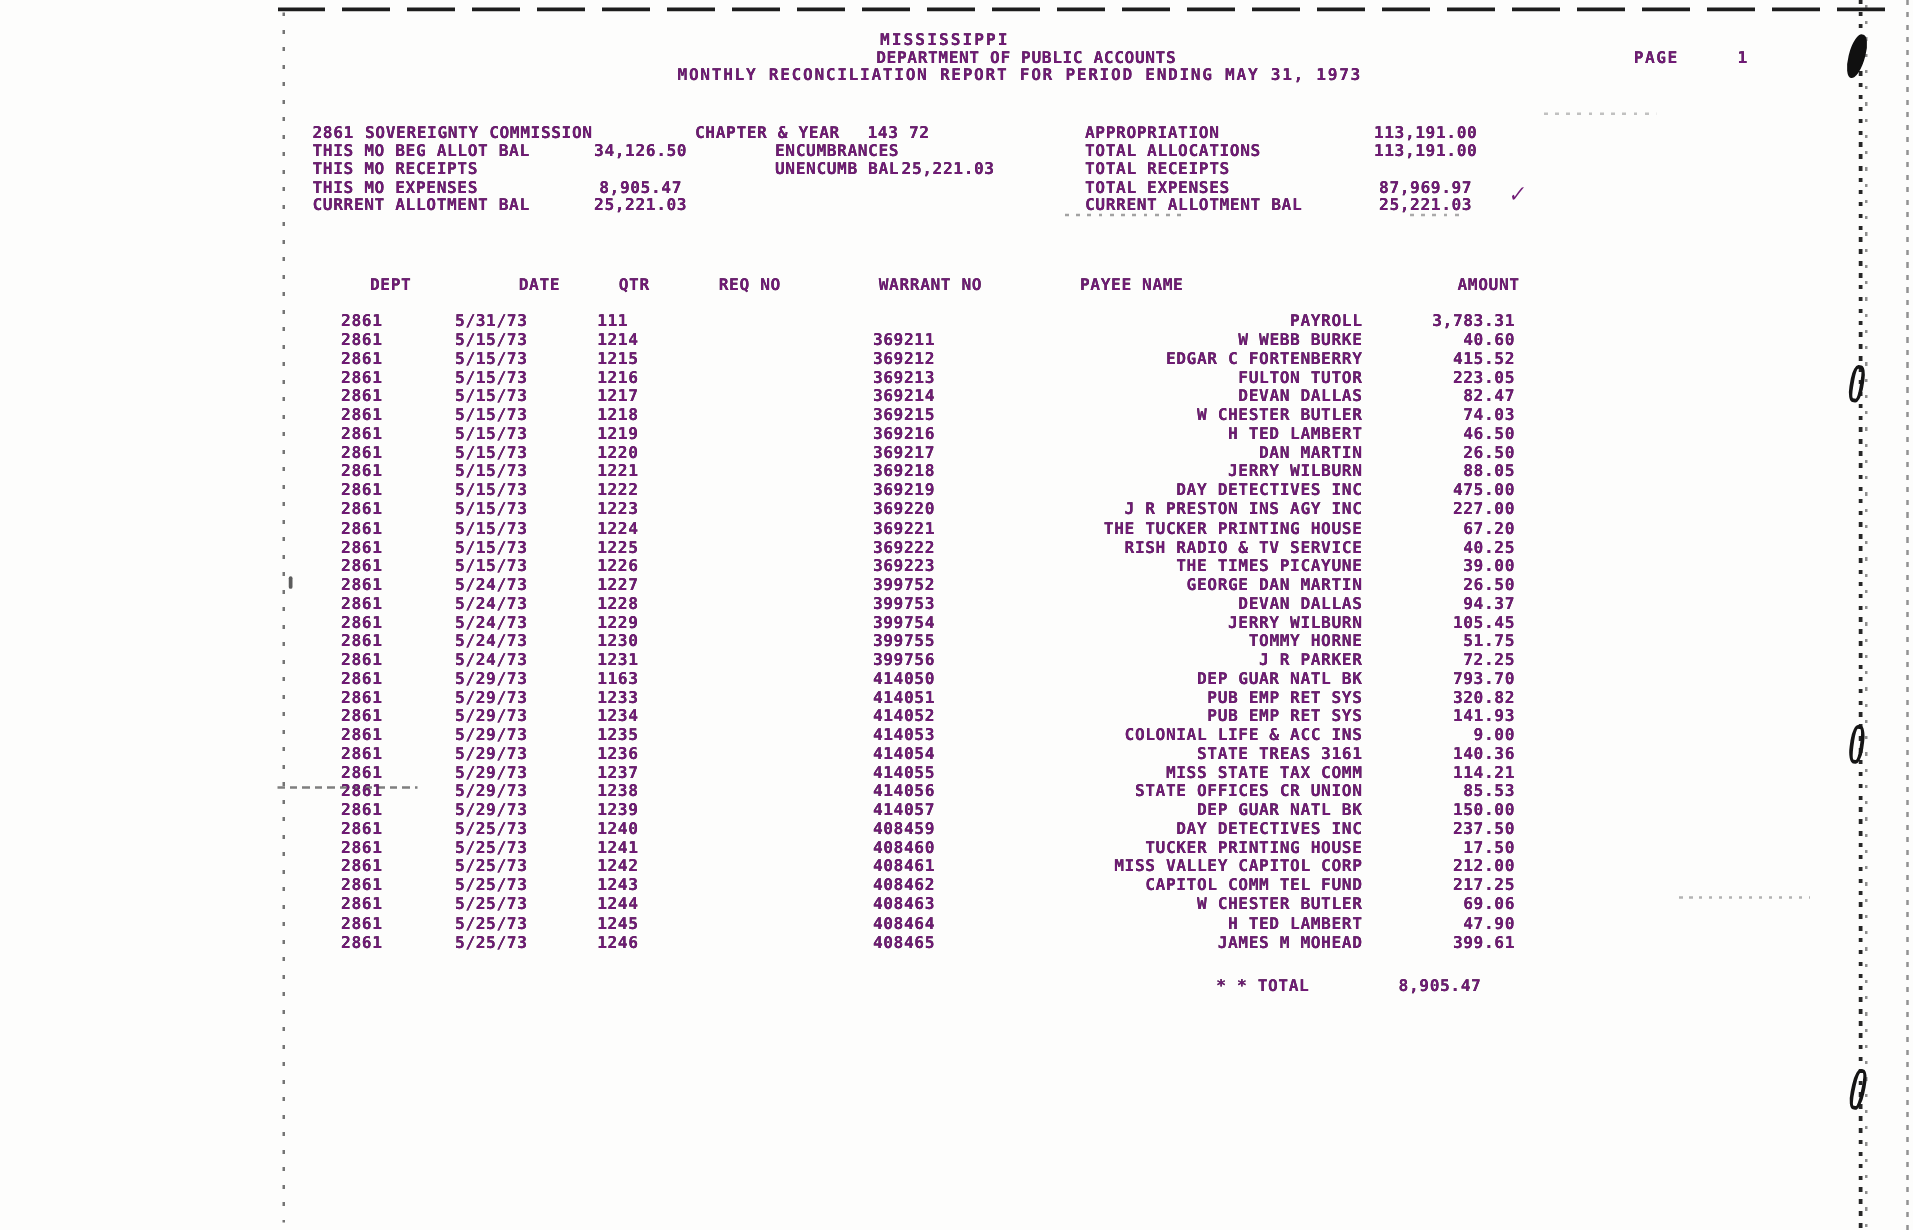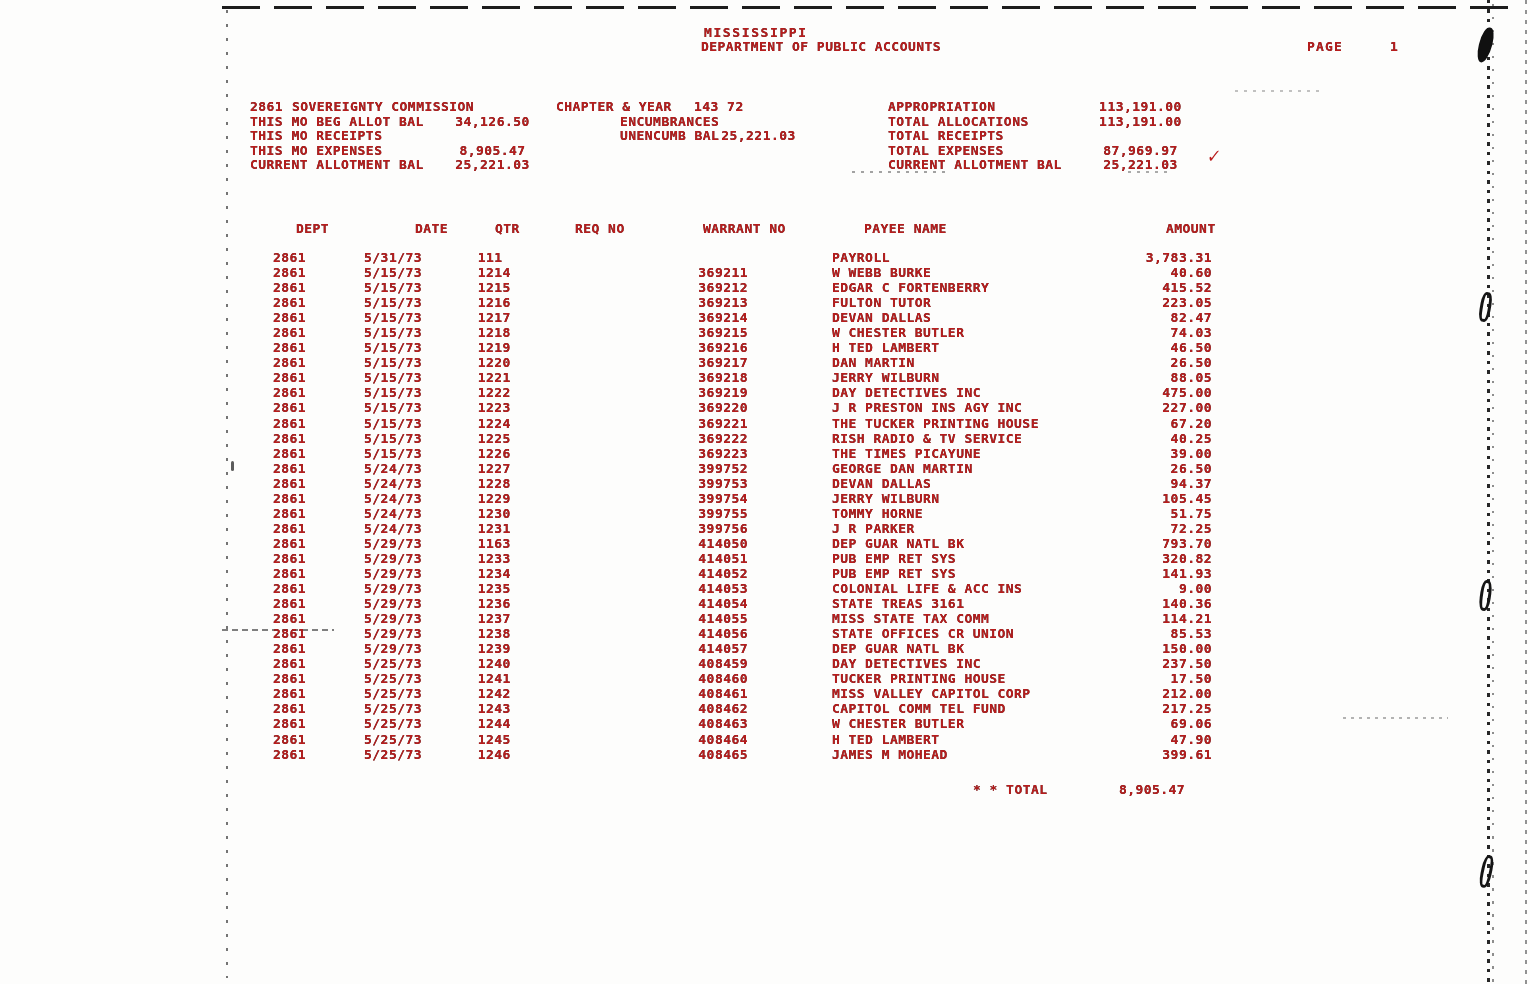--- a/index.html
+++ b/index.html
@@ -1,38 +1,38 @@
 <!DOCTYPE html>
 <html><head>
 <meta charset="utf-8">
 <style>
   html,body{margin:0;padding:0;background:#fdfdfc;}
   .page{
     position:relative; width:1530px; height:984px; overflow:hidden;
-    background:#fdfdfc; color:#b91c1c;
+    background:#fdfdfc; color:#701a75;
     font-family:"DejaVu Sans Mono", monospace;
     font-weight:bold; font-size:13px; line-height:13px;
     letter-spacing:0.45px;
     text-shadow:0 0 0.5px rgba(10,10,10,0.85);
   }
   .abs{position:absolute; white-space:pre;}
   .val{text-align:center;}
   
   .t1{left:704px; top:26px; letter-spacing:1.6px;}
   .t2{left:701px; top:40px;}
   .t3{left:542px; top:54px; letter-spacing:1.3px;}
   .pglabel{left:1307px; top:40px; letter-spacing:1.2px;}
   .pgnum{left:1390px; top:40px;}
   
   .sy0{top:100px;} .sy1{top:114.5px;} .sy2{top:129px;} .sy3{top:143.5px;} .sy4{top:158px;}
   .lx{left:250px;}
-  .lval{left:424px; width:137px;}
+  .lval{left:444px; width:137px;}
   .mx{left:620px;}
   .mval{left:690px; width:137px;}
-  .rx{left:868px;margin-left:20px;}
+  .rx{left:868px;}
   .rval{left:1078px; width:125px;}
   .deptname{left:292px;}
   .chlab{left:556px;}
   .chval{left:694px;}
   .check{
     left:1207px; top:150px; font-family:"DejaVu Sans", sans-serif;
     font-size:17px; transform:rotate(-6deg) skewX(-12deg);
     text-shadow:none;
   }
   
@@ -43,21 +43,21 @@
   .h4{left:684px;} .h5{left:845px;} .h6{left:1147px;}
   
   .rows{position:absolute; left:250px; top:251px; width:962px;}
   .trow{display:flex; height:15.05px; line-height:13px;}
   .c{display:block; white-space:pre;}
   .c0{width:56px; text-align:right;}
   .c1{width:116px; text-align:right;}
   .c2{width:64px; text-align:right;}
   .c3{width:130px; text-align:left;}
   .c4{width:132px; text-align:right;}
-  .c5{width:342px; text-align:left; padding-left:84px; box-sizing:border-box;}
+  .c5{width:342px; text-align:right; padding-left:84px; box-sizing:border-box;}
   .c6{width:122px; text-align:right;}
   
   .totlab{left:973px; top:783px;}
   .totval{left:1091px; top:783px; width:122px;}
   
   .art{position:absolute;}
   .top-edge{left:222px; top:6px; width:1292px; height:3px;
     background:repeating-linear-gradient(90deg,#1d1d1d 0 38px,transparent 38px 52px);}
   .left-edge{left:226px; top:10px; width:2px; height:968px; opacity:.7;
     background:repeating-linear-gradient(180deg,#3a3a3a 0 3px,transparent 3px 14px);}
@@ -103,20 +103,21 @@
   <div class="art blob4"></div>
   <div class="art mark-i"></div>
   <div class="art dash-237"></div>
   <div class="art dots-sum-a"></div>
   <div class="art dots-sum-b"></div>
   <div class="art dots-right"></div>
   <div class="art dots-top"></div>
 
   <div class="abs t1">MISSISSIPPI</div>
   <div class="abs t2">DEPARTMENT OF PUBLIC ACCOUNTS</div>
+  <div class="abs t3">MONTHLY RECONCILIATION REPORT FOR PERIOD ENDING MAY 31, 1973</div>
   <div class="abs pglabel">PAGE</div>
   <div class="abs pgnum">1</div>
 
   <div class="abs sy0 lx">2861</div>
   <div class="abs sy0 deptname">SOVEREIGNTY COMMISSION</div>
   <div class="abs sy0 chlab">CHAPTER &amp; YEAR</div>
   <div class="abs sy0 chval">143 72</div>
 
   <div class="abs sy1 lx">THIS MO BEG ALLOT BAL</div>
   <div class="abs sy1 lval val">34,126.50</div>

